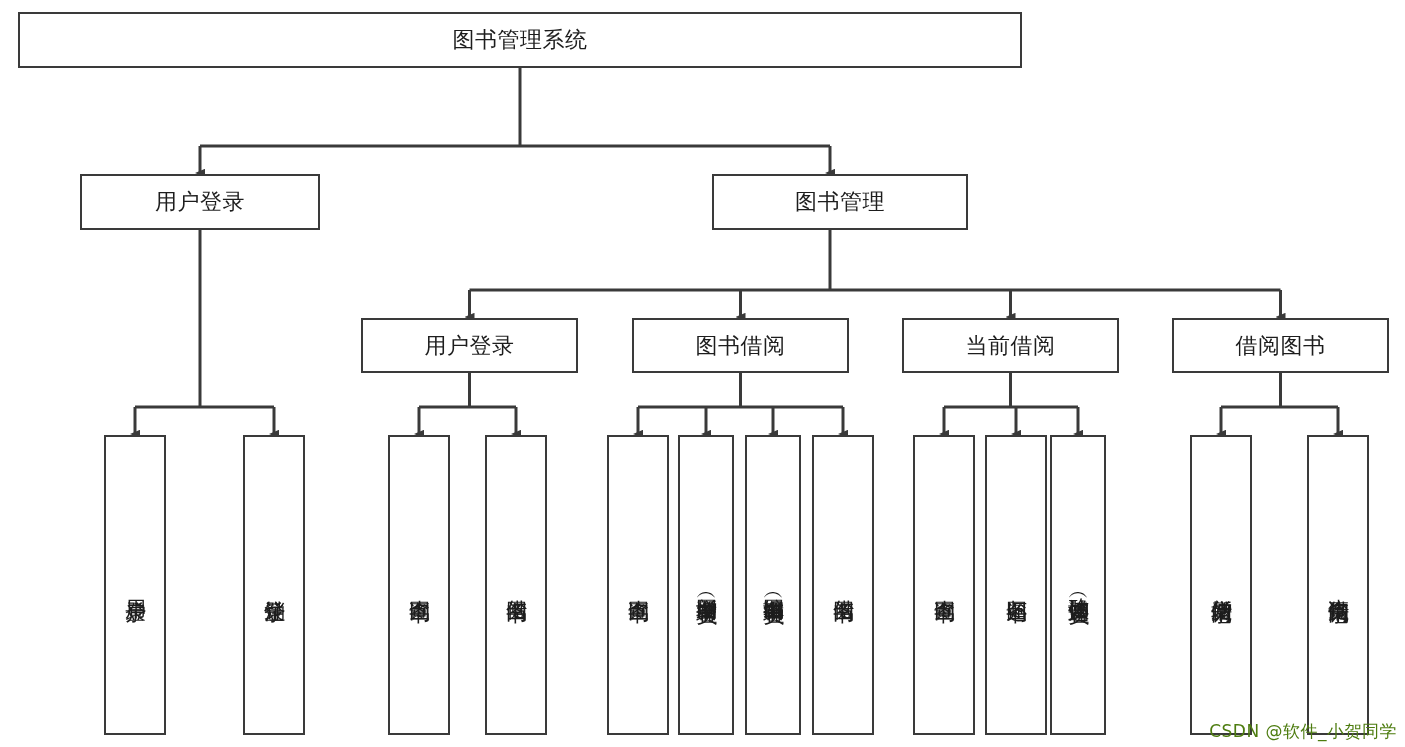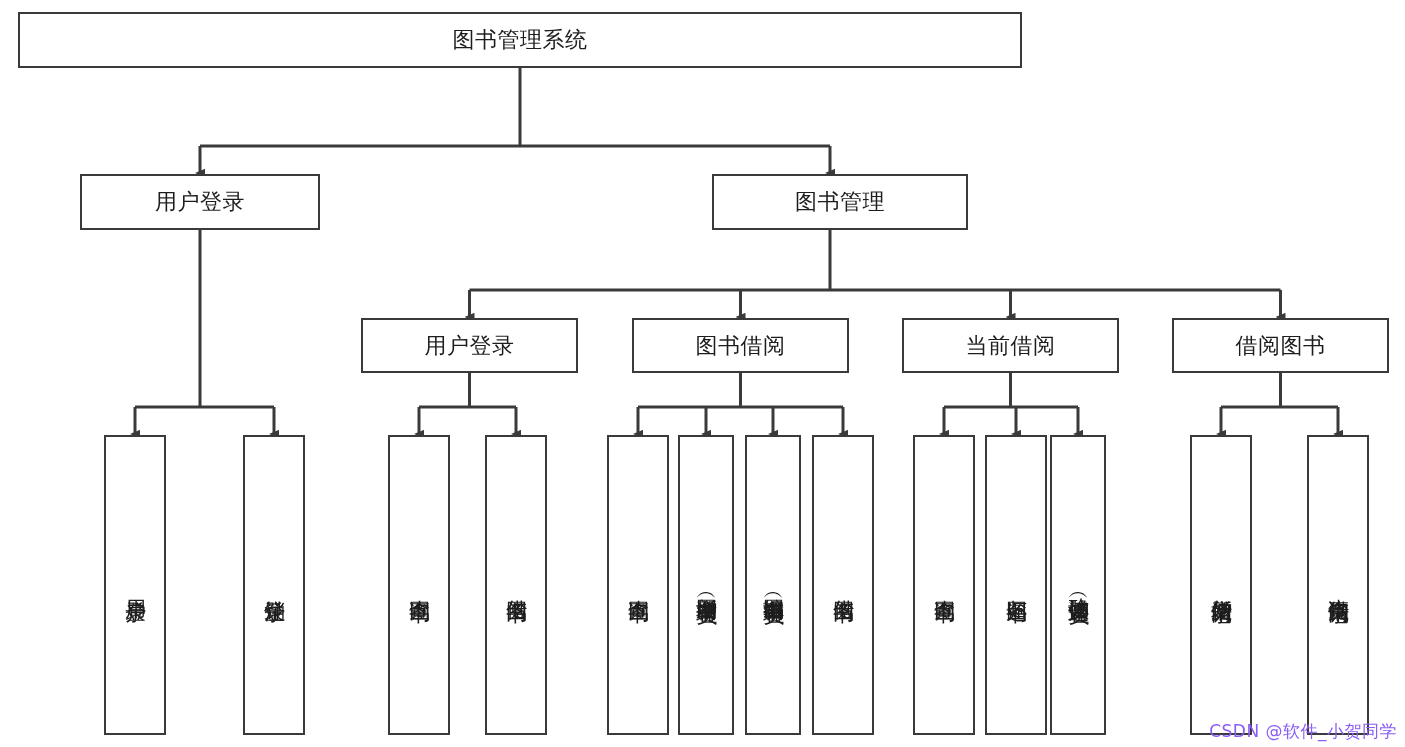--- a/index.html
+++ b/index.html
@@ -57,21 +57,21 @@
     line-height: 1.12;
     letter-spacing: 1px;
     white-space: normal;
     max-height: 100%;
   }
   .watermark {
     position: absolute;
     right: 8px;
     bottom: 4px;
     font-size: 17px;
-    color: #8b5cf6;
+    color: #4d7c0f;
     letter-spacing: 0.5px;
     z-index: 5;
     white-space: nowrap;
   }
 </style>
 </head>
 <body>
 
 <div id="canvas">
 

